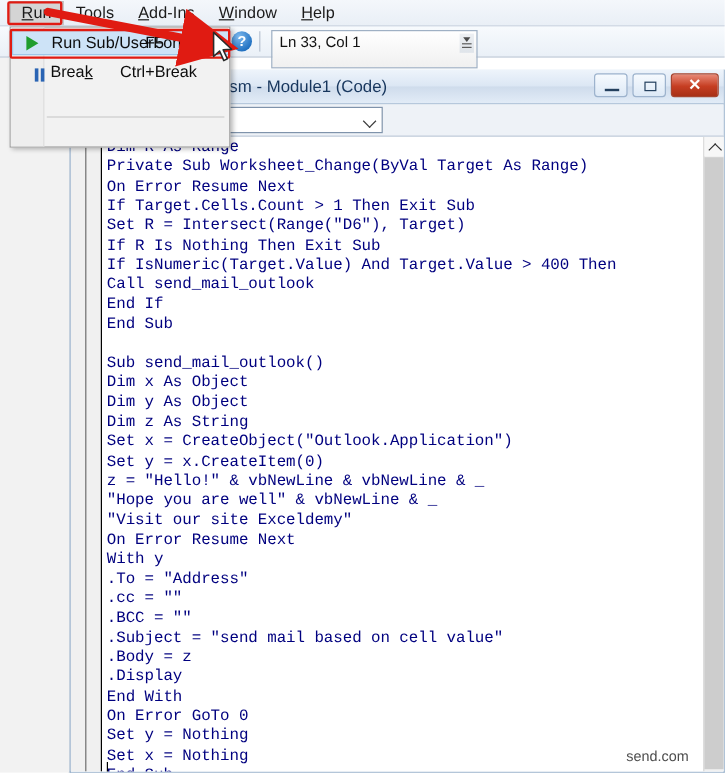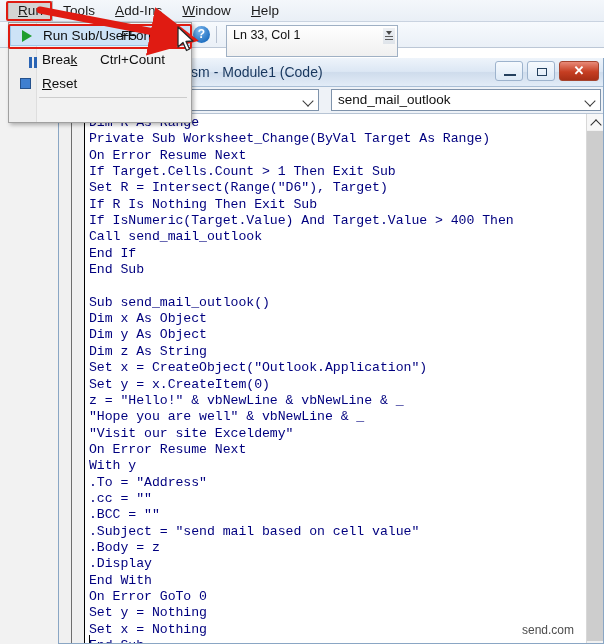--- a/index.html
+++ b/index.html
@@ -393,24 +393,20 @@
           <span class="close-glyph">✕</span>
         </div>
       </div>
     </div>
 
     <div class="dd-row">
       <div class="dd obj">
         <span></span>
         <span class="dd-arrow"></span>
       </div>
-      <div class="dd proc">
-        <span>send_mail_outlook</span>
-        <span class="dd-arrow"></span>
-      </div>
     </div>
 
     <div class="code-pane">
       <div class="margin-indicator">
         <div class="margin-dbl"></div>
       </div>
       <div class="code-text"><span class="ln">Dim R As Range</span><span class="ln">Private Sub Worksheet_Change(ByVal Target As Range)</span><span class="ln">On Error Resume Next</span><span class="ln">If Target.Cells.Count &gt; 1 Then Exit Sub</span><span class="ln">Set R = Intersect(Range("D6"), Target)</span><span class="ln">If R Is Nothing Then Exit Sub</span><span class="ln">If IsNumeric(Target.Value) And Target.Value &gt; 400 Then</span><span class="ln">Call send_mail_outlook</span><span class="ln">End If</span><span class="ln">End Sub</span><span class="blank">&nbsp;</span><span class="ln">Sub send_mail_outlook()</span><span class="ln">Dim x As Object</span><span class="ln">Dim y As Object</span><span class="ln">Dim z As String</span><span class="ln">Set x = CreateObject("Outlook.Application")</span><span class="ln">Set y = x.CreateItem(0)</span><span class="ln">z = "Hello!" &amp; vbNewLine &amp; vbNewLine &amp; _</span><span class="ln">"Hope you are well" &amp; vbNewLine &amp; _</span><span class="ln">"Visit our site Exceldemy"</span><span class="ln">On Error Resume Next</span><span class="ln">With y</span><span class="ln">.To = "Address"</span><span class="ln">.cc = ""</span><span class="ln">.BCC = ""</span><span class="ln">.Subject = "send mail based on cell value"</span><span class="ln">.Body = z</span><span class="ln">.Display</span><span class="ln">End With</span><span class="ln">On Error GoTo 0</span><span class="ln">Set y = Nothing</span><span class="ln">Set x = Nothing</span><span class="ln">End Sub</span></div>
       <div class="caret"></div>
       <div class="code-scroll-v">
         <div class="sb-up"></div>
@@ -435,27 +431,23 @@
       <span class="dd-label">Run Sub/UserForm</span>
       <span class="dd-accel">F5</span>
     </div>
 
     <div class="dd-item" style="top:26px;">
       <span class="ic">
         <span class="ic-pause-a"></span>
           <span class="ic-pause-b"></span>
       </span>
       <span class="dd-label">Brea<span class="u">k</span></span>
-      <span class="dd-accel wide">Ctrl+Count</span>
-    </div>
-
-    <div class="dd-item" style="top:50px;">
-      <span class="ic ic-stop"></span>
-      <span class="dd-label"><span class="u">R</span>eset</span>
-    </div>
+      <span class="dd-accel wide">Ctrl+Break</span>
+    </div>
+
 
     <div class="dd-divider"></div>
 
   </div>
 
   <div class="anno-run-box"></div>
   <div class="anno-item-box"></div>
 
   <svg class="anno-arrow" viewBox="0 0 604 120">
     <defs>

